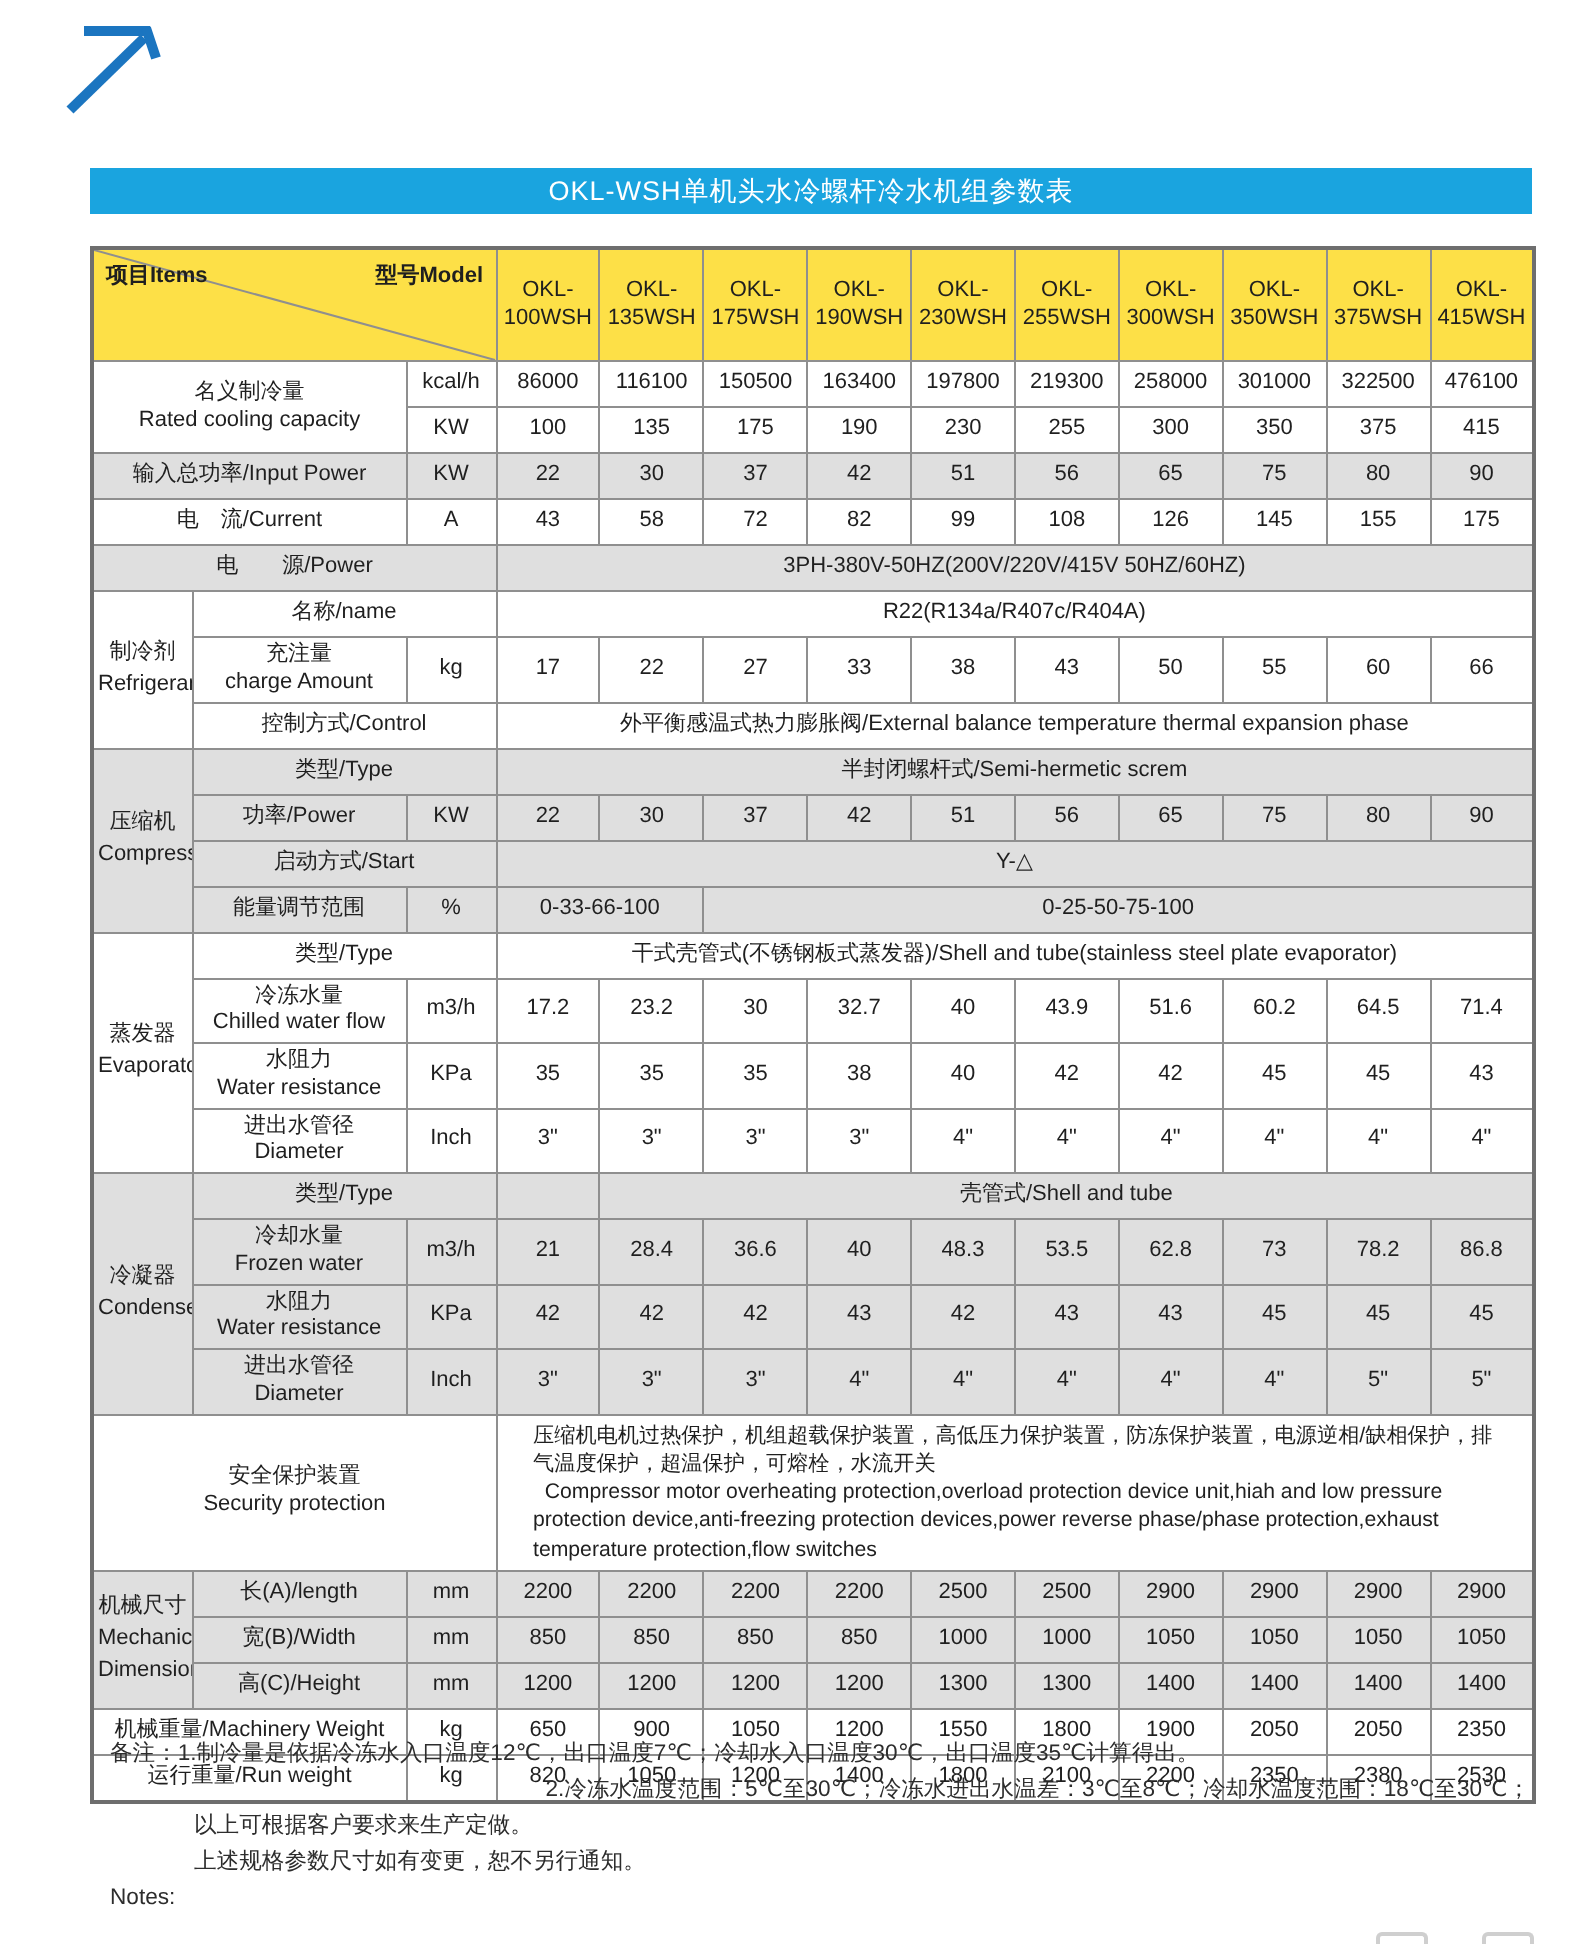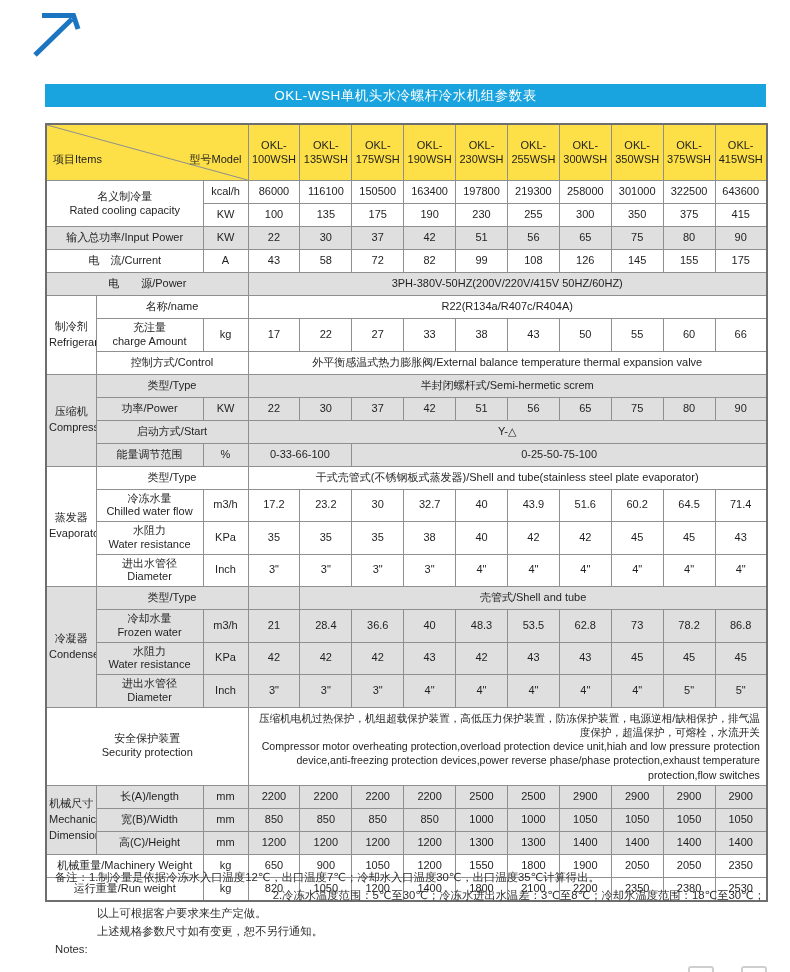--- a/index.html
+++ b/index.html
@@ -26,24 +26,24 @@
   }
   .spec-table td{
     border:1px solid #8f8f8f;text-align:center;vertical-align:middle;
     padding:2px 2px;height:18px;white-space:pre-line;line-height:1.25;
     overflow:hidden;
   }
   .spec-table tr.hd td{background:#fde047;height:33px;}
   .spec-table tr.gy td{background:#dfdfdf;}
   .spec-table tr.w td{background:#ffffff;}
   .spec-table{border:2px solid #6e6e6e;}
-  td.left{text-align:right;white-space:pre-wrap;padding:3px 6px;font-size:10.6px;line-height:1.35;}
+  td.left{text-align:left;white-space:pre-wrap;padding:3px 18px;font-size:10.6px;line-height:1.35;}
   td.g{line-height:1.45;}
   td.corner{position:relative;padding:0;}
-  .corner-wrap{position:relative;width:100%;height:100%;display:flex;align-items:center;justify-content:space-between;padding:0 6px;box-sizing:border-box;}
+  .corner-wrap{position:relative;width:100%;height:100%;display:flex;justify-content:space-between;padding:0 6px;box-sizing:border-box;font-weight:bold;}
   .corner-svg{position:absolute;left:0;top:0;width:100%;height:100%;}
   .corner-items,.corner-model{position:relative;z-index:1;font-size:11px;}
   
   .notes{position:absolute;left:55px;top:868px;width:710px;font-size:11.3px;color:#2d2d2d;line-height:1.6;}
   .note-line{white-space:nowrap;}
   .ind1{margin-left:33px;text-align:right;}
   .ind2{margin-left:42px;}
   
   .artifact{position:absolute;top:966px;width:22px;height:8px;border:2px solid #cfcfcf;border-bottom:none;border-radius:3px 3px 0 0;background:#fff;}
 </style>
@@ -114,21 +114,21 @@
         <td class="u">kcal/h</td>
         <td>86000</td>
         <td>116100</td>
         <td>150500</td>
         <td>163400</td>
         <td>197800</td>
         <td>219300</td>
         <td>258000</td>
         <td>301000</td>
         <td>322500</td>
-        <td>643600</td>
+        <td>476100</td>
       </tr>
       <tr class="w">
         <td class="u">KW</td>
         <td>100</td>
         <td>135</td>
         <td>175</td>
         <td>190</td>
         <td>230</td>
         <td>255</td>
         <td>300</td>
@@ -184,21 +184,21 @@
         <td>33</td>
         <td>38</td>
         <td>43</td>
         <td>50</td>
         <td>55</td>
         <td>60</td>
         <td>66</td>
       </tr>
       <tr class="w">
         <td colspan="2" class="l">控制方式/Control</td>
-        <td colspan="10" class="m">外平衡感温式热力膨胀阀/External balance temperature thermal expansion valve</td>
+        <td colspan="10" class="m">外平衡感温式热力膨胀阀/External balance temperature thermal expansion phase</td>
       </tr>
       <tr class="gy">
         <td rowspan="4" class="g">压缩机
 Compressor</td>
         <td colspan="2" class="l">类型/Type</td>
         <td colspan="10" class="m">半封闭螺杆式/Semi-hermetic screm</td>
       </tr>
       <tr class="gy">
         <td class="l">功率/Power</td>
         <td class="u">KW</td>

